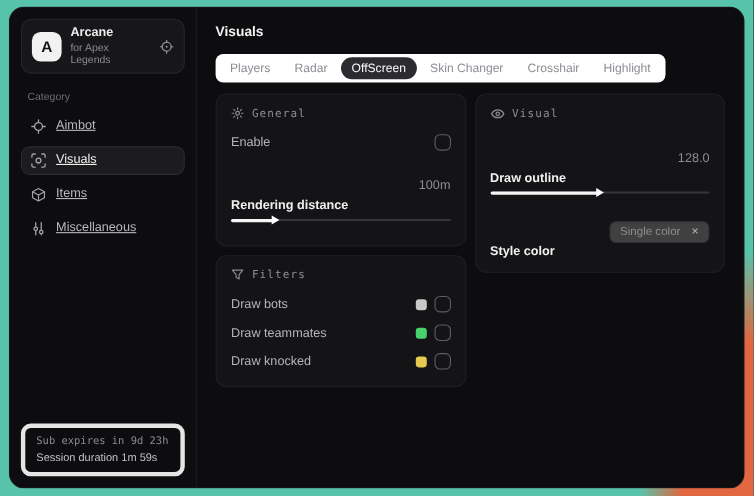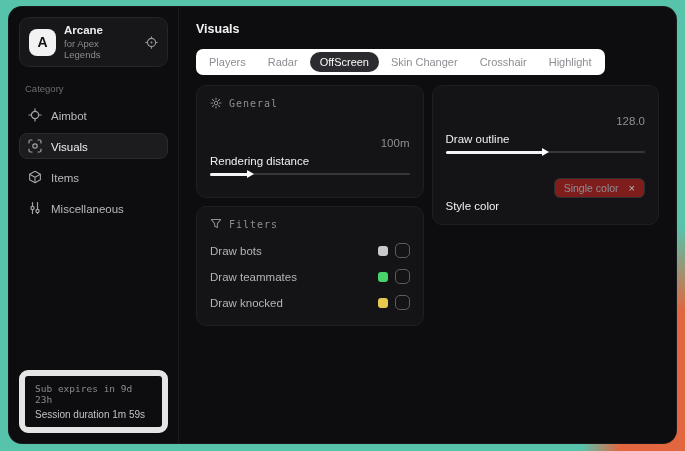--- a/index.html
+++ b/index.html
@@ -20,54 +20,54 @@
     display:flex;flex-direction:column;padding:10px;}
   .brand-card{display:flex;align-items:center;gap:8px;background:#17171a;border:1px solid #26262a;
     border-radius:10px;padding:6px 9px;}
   .logo{width:27px;height:27px;flex:none;background:#f2f2f2;border-radius:8px;color:#131316;
     font-weight:bold;font-size:14px;display:flex;align-items:center;justify-content:center;}
   .brand-text{display:flex;flex-direction:column;justify-content:flex-end;}
   .brand-title{font-size:11.5px;font-weight:bold;color:#ececec;}
   .brand-sub{font-size:9.5px;color:#8b8b90;margin-top:2px;}
   .brand-action{margin-left:auto;color:#97979d;display:flex;cursor:pointer;}
   .category{font-size:9.5px;color:#6e6e73;margin:16px 6px 8px 6px;}
-  .nav-item{display:flex;align-items:flex-end;gap:9px;padding:5px 8px;border-radius:8px;
-    color:#b9b9be;font-size:11.5px;border:1px solid transparent;margin-bottom:5px;cursor:pointer;}
+  .nav-item{display:flex;align-items:flex-start;gap:9px;padding:5px 8px;border-radius:8px;
+    color:#b9b9be;font-size:11.5px;border:1px solid transparent;margin-bottom:5px;cursor:pointer;text-decoration:underline;}
   .nav-item.active{background:#1c1c1f;border-color:#2b2b2f;color:#f0f0f0;}
   .nav-icon{display:flex;color:#a2a2a8;}
-  .footer-card{margin-top:auto;border:6px solid #e5e5e5;border-radius:9px;padding:7px 10px;}
+  .footer-card{margin-top:auto;border:4px solid #e5e5e5;border-radius:9px;padding:7px 10px;}
   .footer-line1{font-family:"DejaVu Sans Mono",monospace;font-size:9.5px;color:#8a8a90;}
   .footer-line2{font-size:10px;color:#c2c2c6;margin-top:4px;}
   
   .main{flex:1;box-sizing:border-box;padding:15px 17px;display:flex;flex-direction:column;}
   .main-title{font-size:12.5px;font-weight:bold;color:#f2f2f2;}
   .tabs{display:inline-flex;align-self:flex-start;background:#ffffff;border-radius:7px;
     padding:3px;margin-top:13px;gap:2px;}
   .tab{font-size:11px;color:#8d8d93;padding:4px 10px;border-radius:10px;white-space:nowrap;cursor:pointer;}
   .tab.active{background:#2c2c30;color:#fafafa;}
   .panels{display:grid;grid-template-columns:1fr 1fr;gap:8px;margin-top:10px;align-items:start;}
   .col{display:flex;flex-direction:column;gap:8px;}
   .panel{background:#141417;border:1px solid #1f1f23;border-radius:10px;padding:11px 13px;}
   .panel-header{display:flex;align-items:center;gap:7px;color:#8d8d93;margin-bottom:10px;}
   .panel-title{font-family:"DejaVu Sans Mono",monospace;font-size:10px;letter-spacing:1px;}
   .row{display:flex;align-items:center;min-height:21px;margin-bottom:5px;}
   .row:last-child{margin-bottom:1px;}
   .row-label{font-size:11.5px;color:#b4b4b9;}
-  .row-label.strong{color:#f0f0f0;font-weight:normal;margin-top:36px;}
+  .row-label.strong{color:#f0f0f0;font-weight:bold;margin-top:36px;}
   .row-value{margin-left:auto;font-size:11.5px;color:#8d8d93;}
   .checkbox{width:15px;height:15px;box-sizing:border-box;border:1.5px solid #5c5c62;
     border-radius:5px;margin-left:auto;cursor:pointer;flex:none;}
   .swatch{width:10px;height:10px;border-radius:3px;margin-left:auto;margin-right:7px;flex:none;cursor:pointer;}
   .swatch + .checkbox{margin-left:0;}
   .slider{position:relative;height:10px;margin:2px 0 7px 0;cursor:pointer;}
   .slider-track{position:absolute;left:0;right:0;top:4px;height:2px;background:#37373b;border-radius:2px;}
   .slider-fill{position:absolute;left:0;top:3.5px;height:3px;background:#f5f5f5;border-radius:2px;}
   .slider-thumb{position:absolute;top:0.5px;width:0;height:0;transform:translateX(-3px);
     border-left:7px solid #ffffff;border-top:4.5px solid transparent;border-bottom:4.5px solid transparent;}
-  .chip{margin-left:auto;display:flex;align-items:center;gap:10px;background:#7f1d1d;
+  .chip{margin-left:auto;display:flex;align-items:center;gap:10px;background:#404040;
     border:1px solid #2e2e33;border-radius:6px;padding:3px 9px;font-size:10.5px;color:#8d8d93;cursor:pointer;}
   .chip-x{color:#b8b8bd;font-size:11px;line-height:1;cursor:pointer;}
 </style>
 </head>
 <body>
 
 <div class="window">
 
   <div class="sidebar">
     <div class="brand-card">
@@ -154,20 +154,24 @@
         <div class="panel">
           <div class="panel-header">
             <span style="display:flex">
               <svg width="12" height="12" viewBox="0 0 14 14" fill="none" stroke="currentColor" stroke-width="1.2" stroke-linecap="round">
                 <circle cx="7" cy="7" r="2"></circle>
                 <path d="M7 1.2v1.7M7 11.1v1.7M1.2 7h1.7M11.1 7h1.7M2.9 2.9l1.2 1.2M9.9 9.9l1.2 1.2M11.1 2.9 9.9 4.1M4.1 9.9l-1.2 1.2"></path>
               </svg>
             </span>
             <span class="panel-title">General</span>
           </div>
+          <div class="row">
+            <span class="row-label">Enable</span>
+            <span class="checkbox"></span>
+          </div>
           <div class="row" style="margin-bottom:2px">
             <span class="row-label strong">Rendering distance</span>
             <span class="row-value">100m</span>
           </div>
           <div class="slider">
             <div class="slider-track"></div>
             <div class="slider-fill" style="width: 20%;"></div>
             <div class="slider-thumb" style="left: 20%;"></div>
           </div>
         </div>
@@ -195,20 +199,29 @@
             <span class="row-label">Draw knocked</span>
             <span class="swatch" style="background-color: rgb(230, 201, 78);"></span>
             <span class="checkbox"></span>
           </div>
         </div>
       </div>
 
       <div class="col">
 
         <div class="panel">
+          <div class="panel-header">
+            <span style="display:flex">
+              <svg width="13" height="13" viewBox="0 0 14 14" fill="none" stroke="currentColor" stroke-width="1.2" stroke-linejoin="round">
+                <path d="M1 7s2.2-3.8 6-3.8S13 7 13 7s-2.2 3.8-6 3.8S1 7 1 7z"></path>
+                <circle cx="7" cy="7" r="1.7"></circle>
+              </svg>
+            </span>
+            <span class="panel-title">Visual</span>
+          </div>
           <div class="row" style="margin-bottom:2px">
             <span class="row-label strong">Draw outline</span>
             <span class="row-value">128.0</span>
           </div>
           <div class="slider">
             <div class="slider-track"></div>
             <div class="slider-fill" style="width: 50%;"></div>
             <div class="slider-thumb" style="left: 50%;"></div>
           </div>
           <div class="row" style="margin-top:3px">

